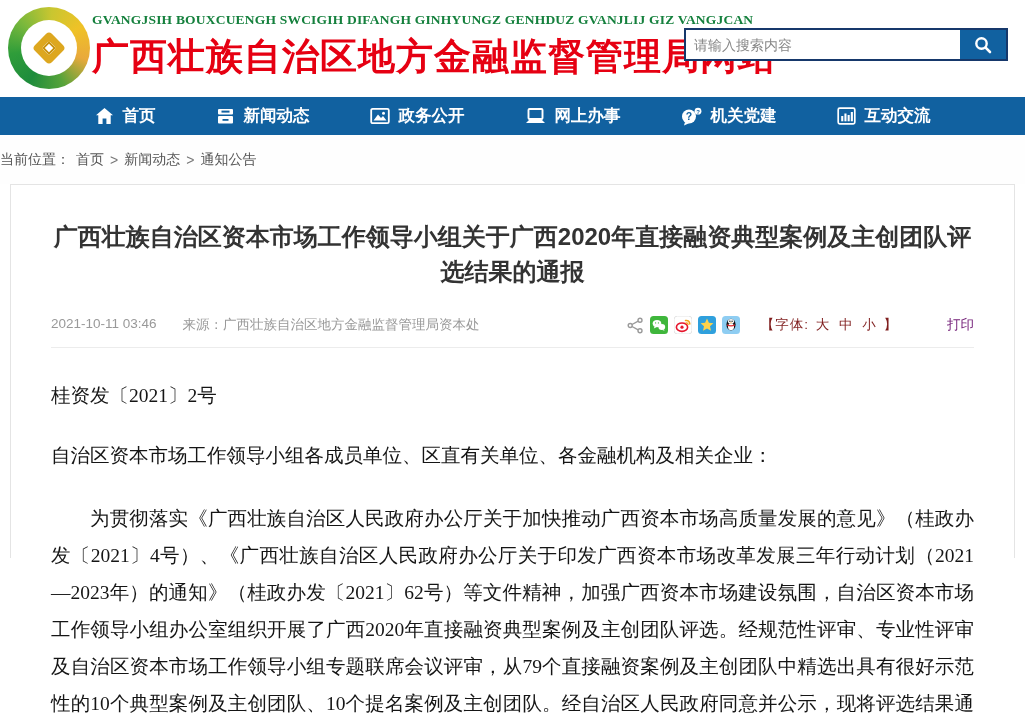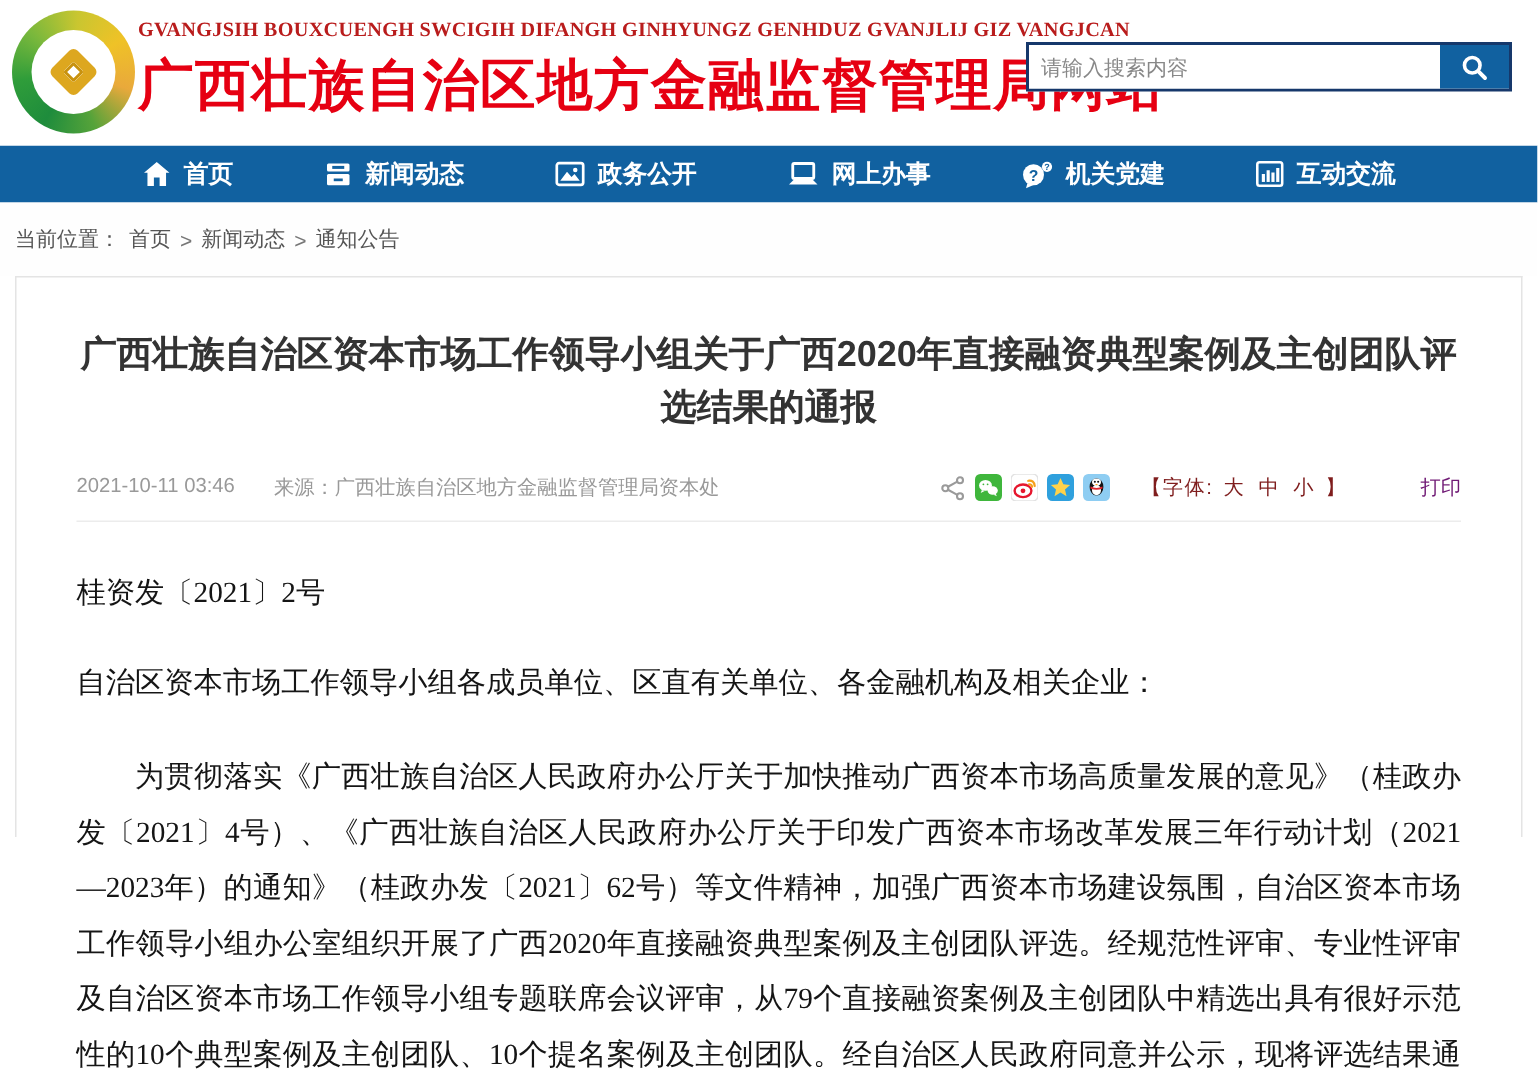--- a/index.html
+++ b/index.html
@@ -10,40 +10,40 @@
   .header { position:relative; height:97px; background:#fff; }
   .logo { position:absolute; left:8px; top:7px; width:82px; height:82px; border-radius:50%;
           background:conic-gradient(from 210deg, #1e8c3c, #2f9d3a, #7ab83c, #c9c630, #efc227, #e9a93b, #56a33a, #1e8c3c); }
   .logo::before { content:""; position:absolute; left:13px; top:13px; width:56px; height:56px;
           border-radius:50%; background:#fff; }
   .logo .coin { position:absolute; left:29px; top:29px; width:24px; height:24px;
           background:#dda71f; transform:rotate(45deg); border-radius:4px; }
   .logo .coin::after { content:""; position:absolute; left:7px; top:7px; width:10px; height:10px;
           background:#fff; transform:rotate(0deg); border-radius:2px; box-shadow:inset 0 0 0 2px #c8920f; }
   .titles { position:absolute; left:92px; top:12px; width:600px; }
-  .zhuang { color:#b91c1c; font-family:"Liberation Serif","DejaVu Serif",serif; font-weight:bold;
+  .zhuang { color:#15803d; font-family:"Liberation Serif","DejaVu Serif",serif; font-weight:bold;
             font-size:13.5px; letter-spacing:.2px; white-space:nowrap; }
   .site-title { color:#e60012; font-weight:bold; font-size:37px; letter-spacing:1px;
             margin-top:4px; white-space:nowrap; }
   .searchbox { position:absolute; right:17px; top:28px; width:324px; height:33px;
             border:2px solid #16386b; display:flex; background:#fff; }
   .searchbox input { flex:1; border:none; outline:none; padding:0 8px; font-size:14px; color:#333; }
   .searchbox input::placeholder { color:#888; }
   .search-btn { width:46px; height:29px; background:#1161a0; border:none; cursor:pointer;
             display:flex; align-items:center; justify-content:center; }
 
   
   .nav { height:38px; background:#1161a0; display:flex; align-items:center;
          justify-content:center; gap:60px; }
   .nav-item { display:flex; align-items:center; gap:9px; color:#fff; font-size:16.5px;
          font-weight:bold; cursor:pointer; white-space:nowrap; }
   .nav-item svg { display:block; }
 
   
-  .breadcrumb { height:49px; display:flex; align-items:center; padding-left:10px;
+  .breadcrumb { height:49px; display:flex; align-items:center; padding-left:0;
          font-size:14px; color:#555; gap:6px; background:#fefefe; }
   .crumb { cursor:pointer; }
   .crumb-sep { color:#777; }
 
   
   .content { margin:0 10px; border:1px solid #e4e4e4; border-bottom:none; background:#fff;
          height:374px; padding:34px 40px 0 40px; }
   .article-title { text-align:center; color:#333; font-size:24px; font-weight:bold;
          line-height:35px; padding:0 2px; margin-bottom:27px; }
   .meta { display:flex; justify-content:space-between; align-items:center;

